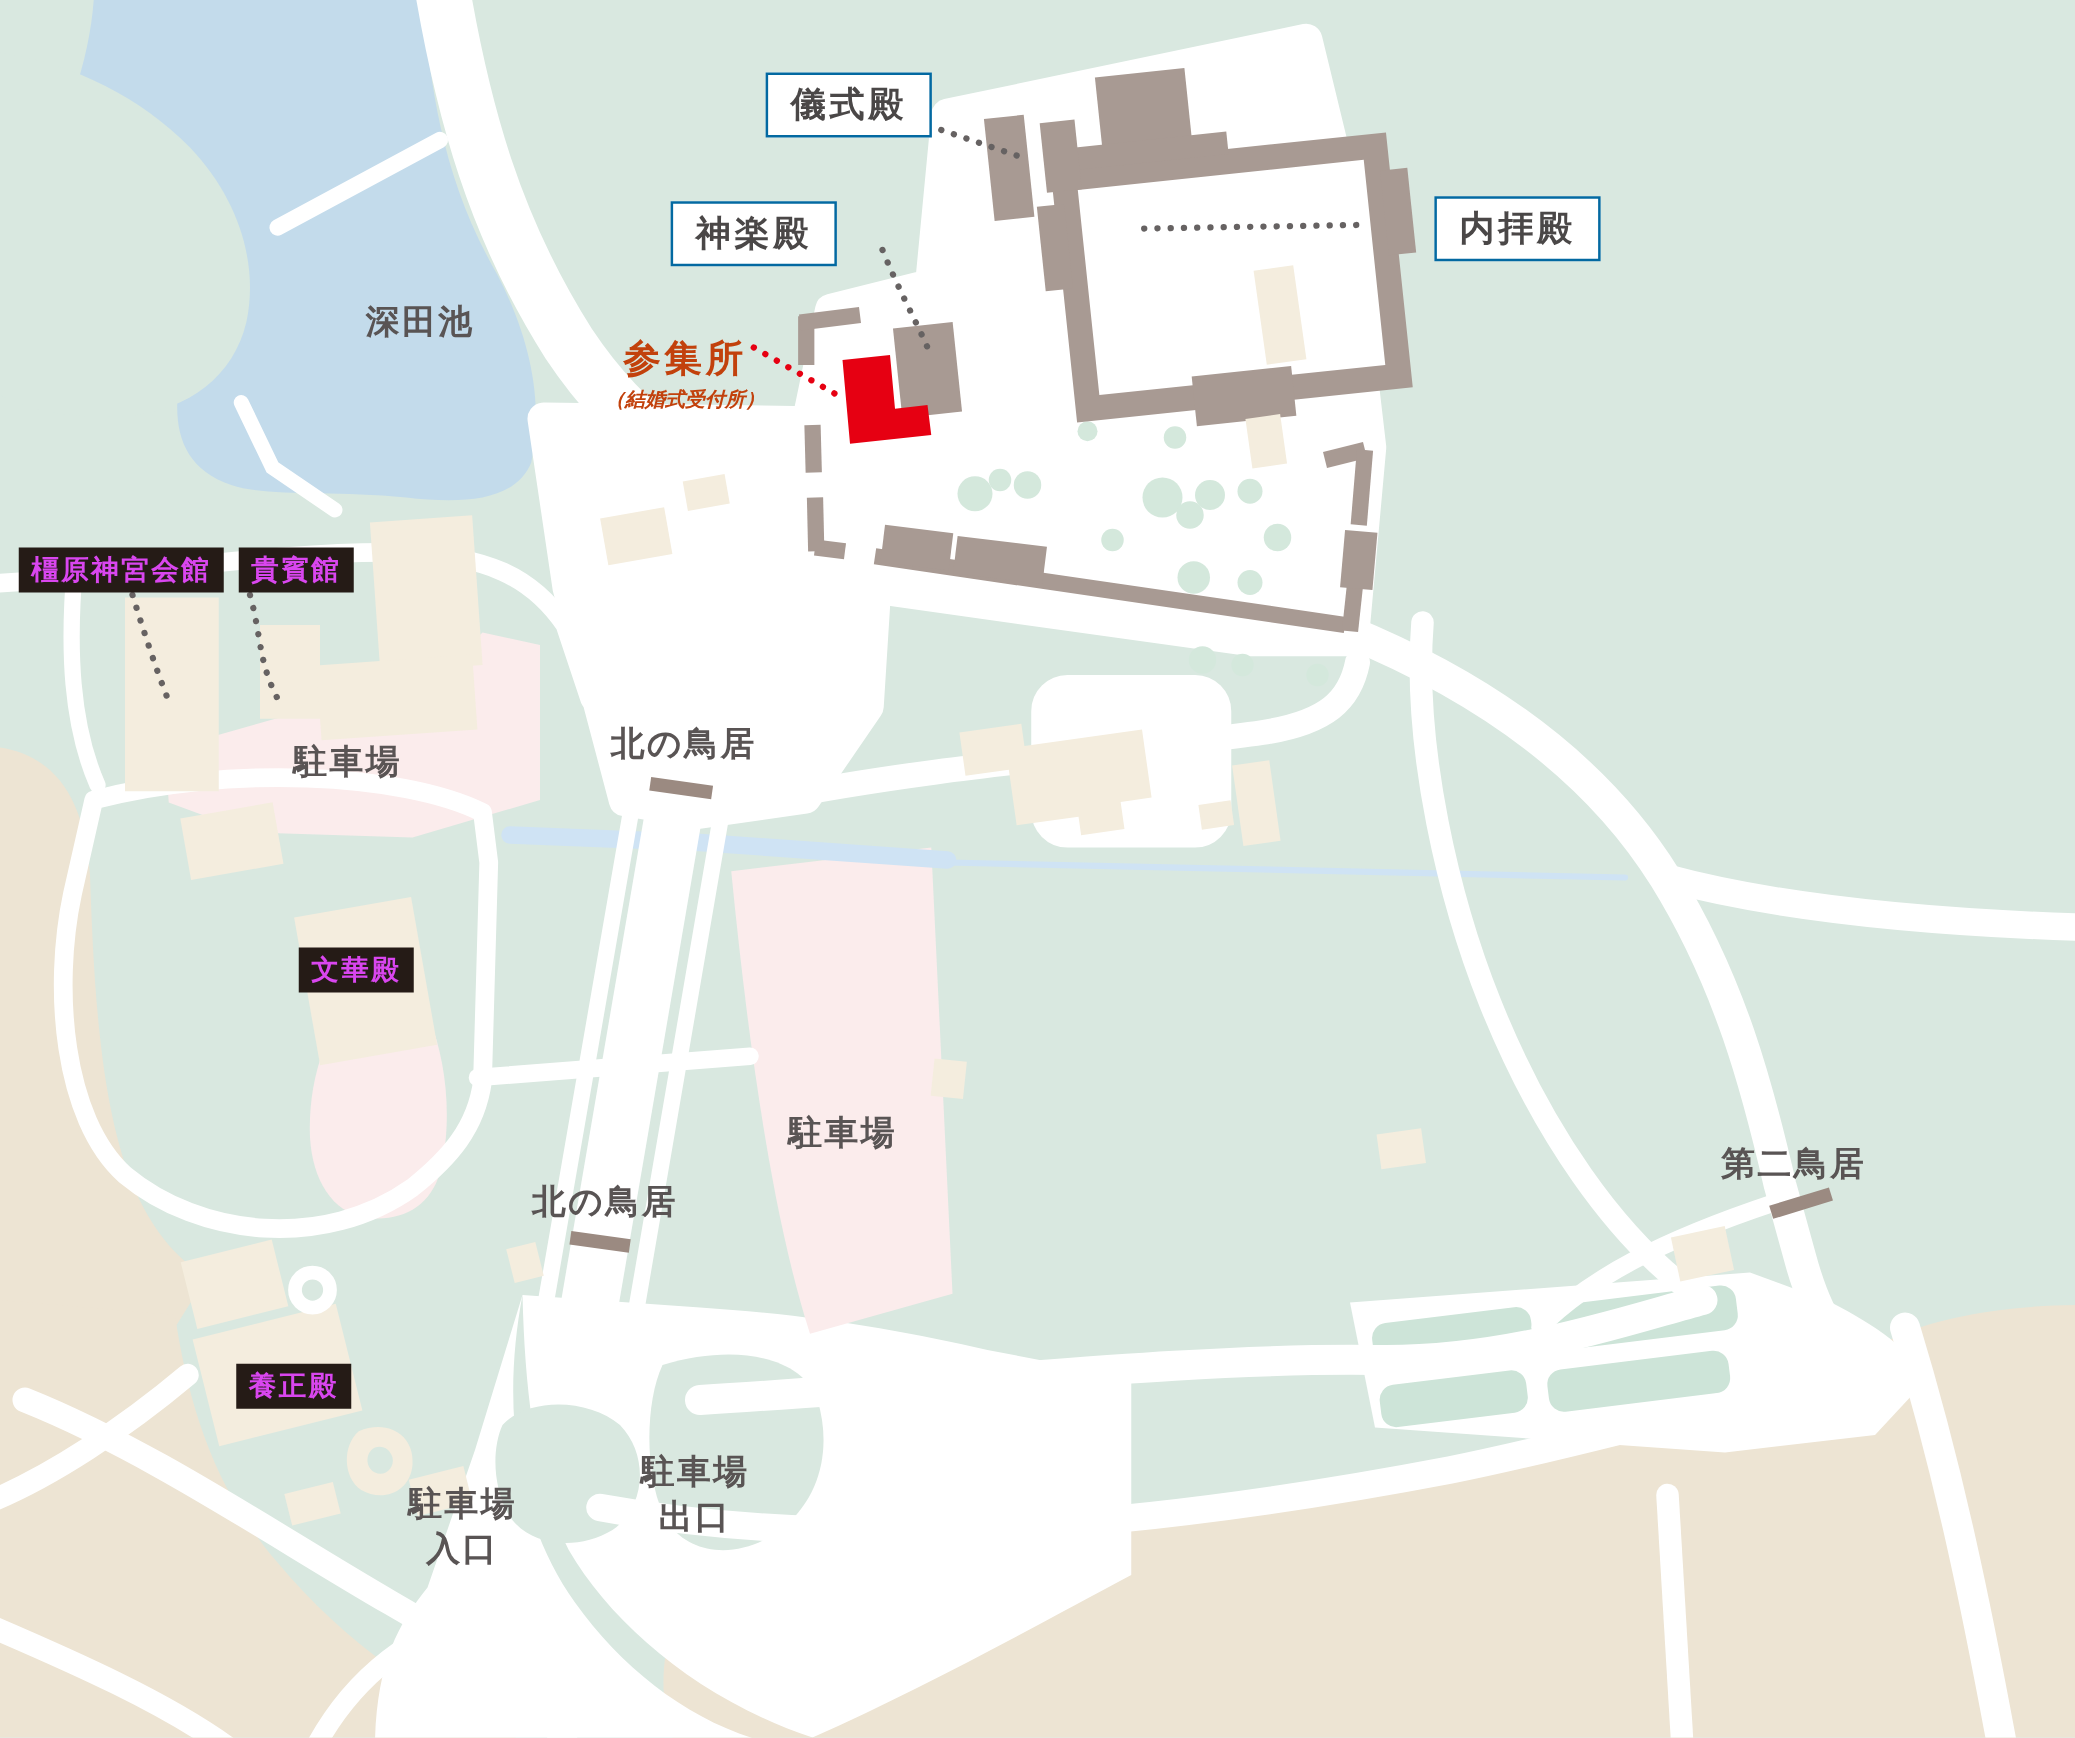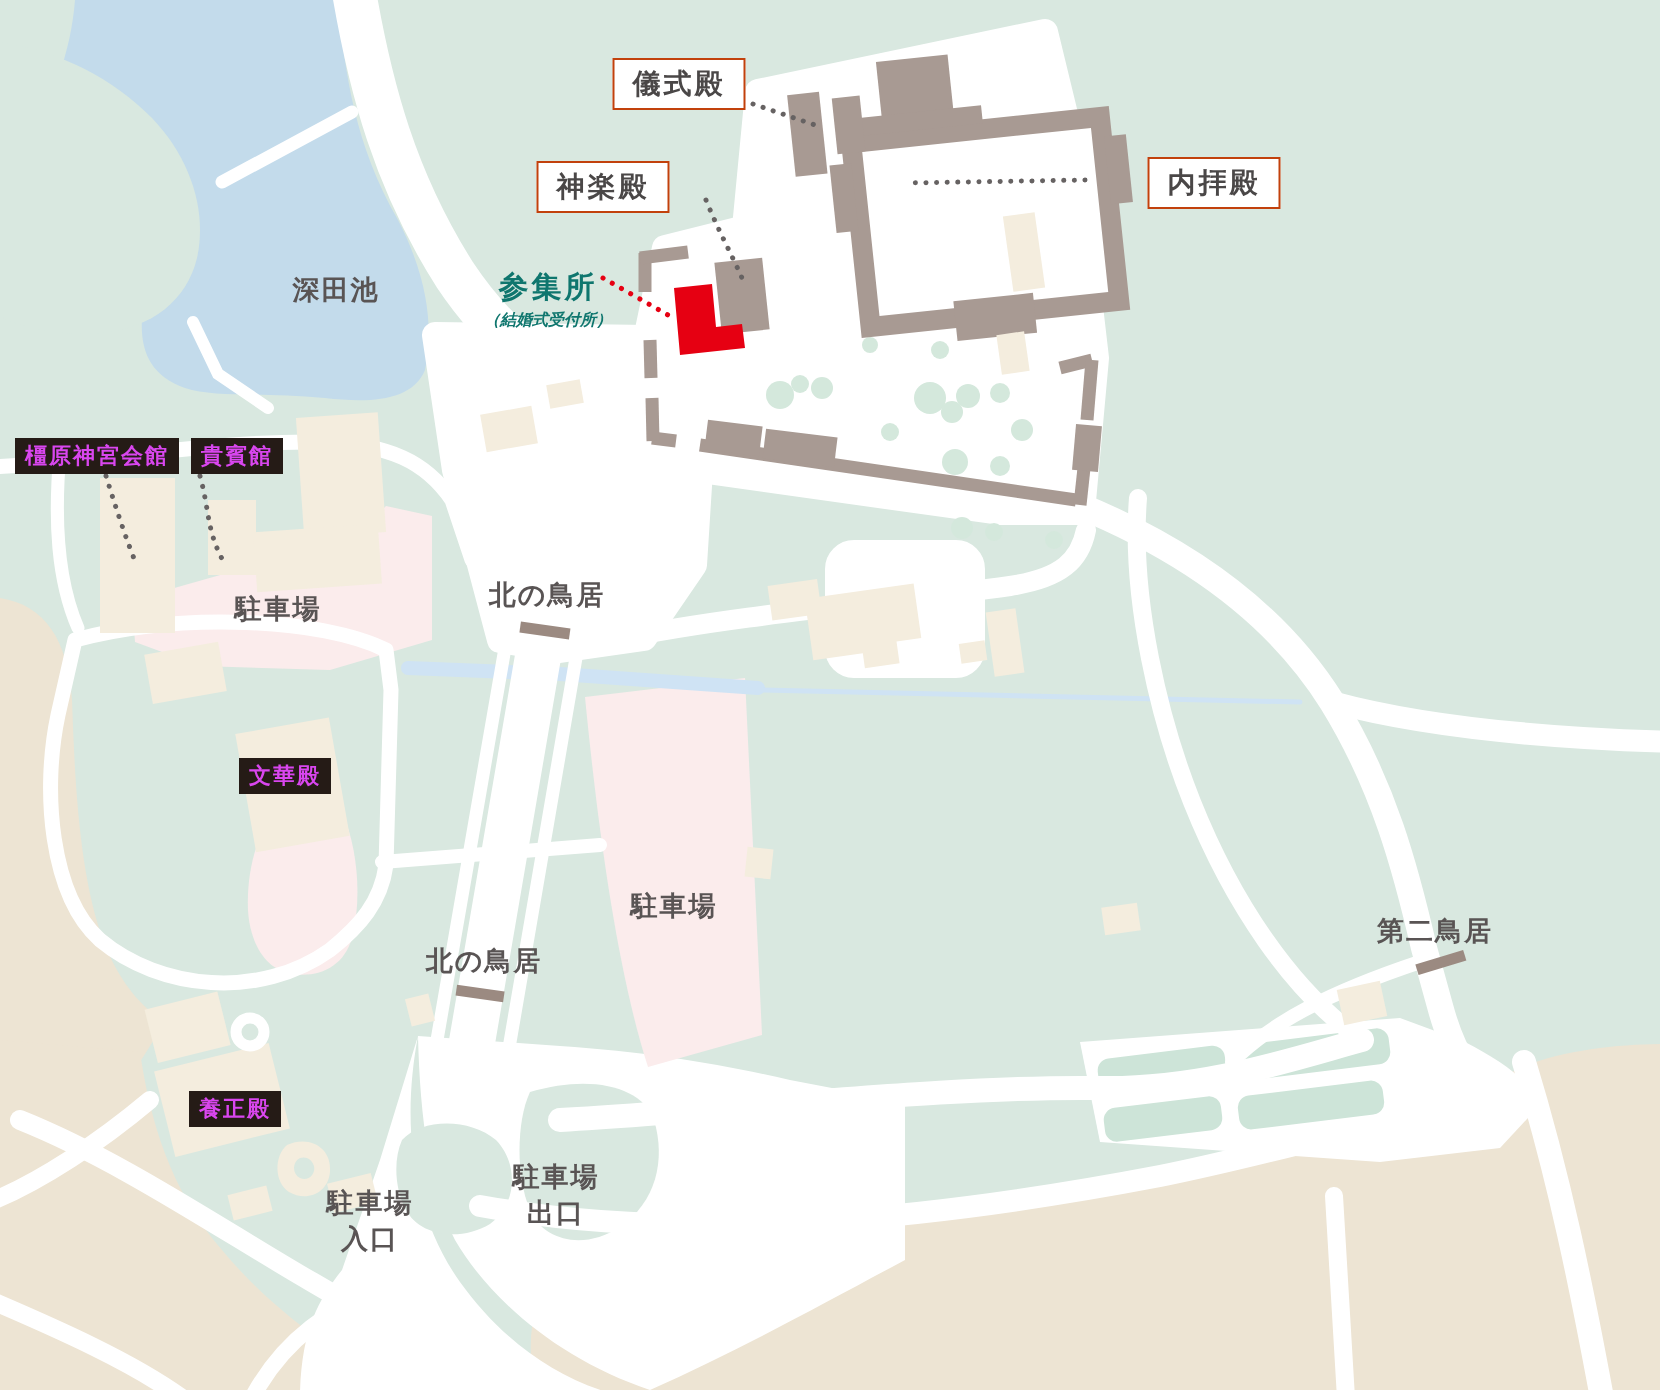--- a/index.html
+++ b/index.html
@@ -4,26 +4,26 @@
 <style>
   html,body{margin:0;padding:0;}
   #stage{position:relative;width:1660px;height:1390px;overflow:hidden;
          font-family:"Liberation Sans","DejaVu Sans",sans-serif;background:#d9e8e0;}
   #basemap{position:absolute;left:0;top:0;}
   .lbl{position:absolute;transform:translate(-50%,-50%);white-space:nowrap;
        font-weight:bold;color:#595454;letter-spacing:2px;}
   .lbl-plain{font-size:27px;}
   .lbl-2line{text-align:center;line-height:1.32;}
   .callout{position:absolute;transform:translate(-50%,-50%);background:#ffffff;
-           border:2px solid #c2410c;color:#4a4747;font-weight:bold;font-size:28px;
+           border:2px solid #0369a1;color:#4a4747;font-weight:bold;font-size:28px;
            letter-spacing:3px;padding:5px 18px;white-space:nowrap;}
   .badge{position:absolute;transform:translate(-50%,-50%);background:#251b16;
          color:#d946ef;font-weight:bold;font-size:22px;letter-spacing:2px;
          padding:3px 10px;white-space:nowrap;}
-  .red-callout{position:absolute;transform:translate(-50%,-50%);color:#0f766e;
+  .red-callout{position:absolute;transform:translate(-50%,-50%);color:#c2410c;
                font-weight:bold;text-align:center;white-space:nowrap;}
   .red-callout .main{font-size:30px;letter-spacing:3px;display:block;}
   .red-callout .sub{font-size:16px;letter-spacing:0px;display:block;margin-top:2px;font-style:italic;}
 </style>
 </head>
 <body>
 
 <div id="stage">
 
 <svg id="basemap" width="1660" height="1390" viewBox="0 0 1660 1390" xmlns="http://www.w3.org/2000/svg">
@@ -229,21 +229,21 @@
 
   <div class="callout" style="left:679px;top:84px;">儀式殿</div>
   <div class="callout" style="left:603px;top:187px;">神楽殿</div>
   <div class="callout" style="left:1214px;top:183px;">内拝殿</div>
 
   <div class="red-callout" style="left:548px;top:299px;">
     <span class="main">参集所</span>
     <span class="sub">（結婚式受付所）</span>
   </div>
 
-  <div class="lbl lbl-plain" style="left:336px;top:290px;">深田池</div>
+  <div class="lbl lbl-plain" style="left:336px;top:257px;">深田池</div>
 
   <div class="badge" style="left:97px;top:456px;">橿原神宮会館</div>
   <div class="badge" style="left:237px;top:456px;">貴賓館</div>
 
   <div class="lbl lbl-plain" style="left:278px;top:609px;">駐車場</div>
 
   <div class="lbl lbl-plain" style="left:547px;top:595px;">北の鳥居</div>
 
   <div class="badge" style="left:285px;top:776px;">文華殿</div>
 

